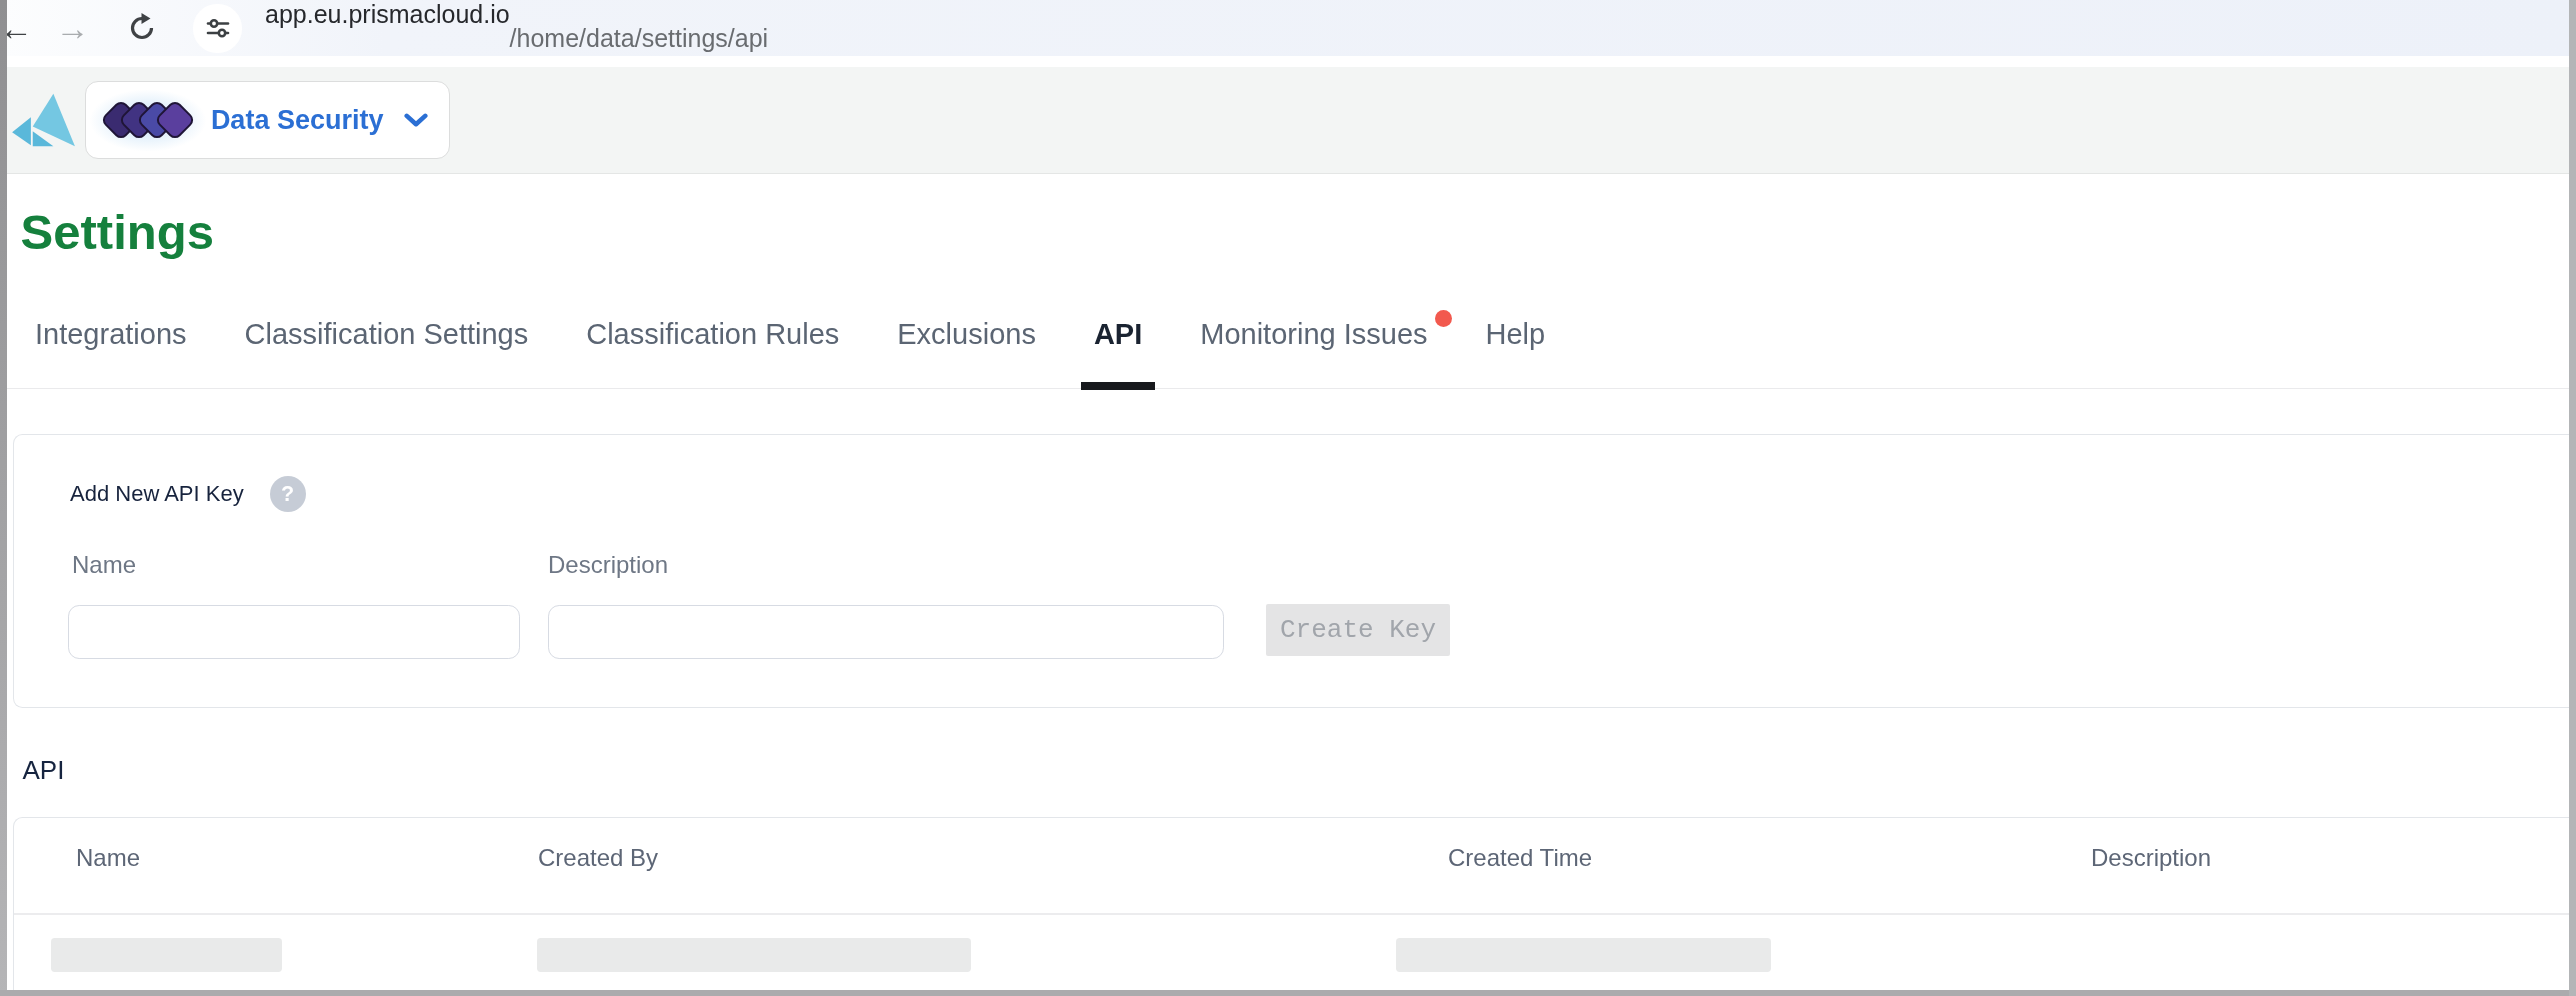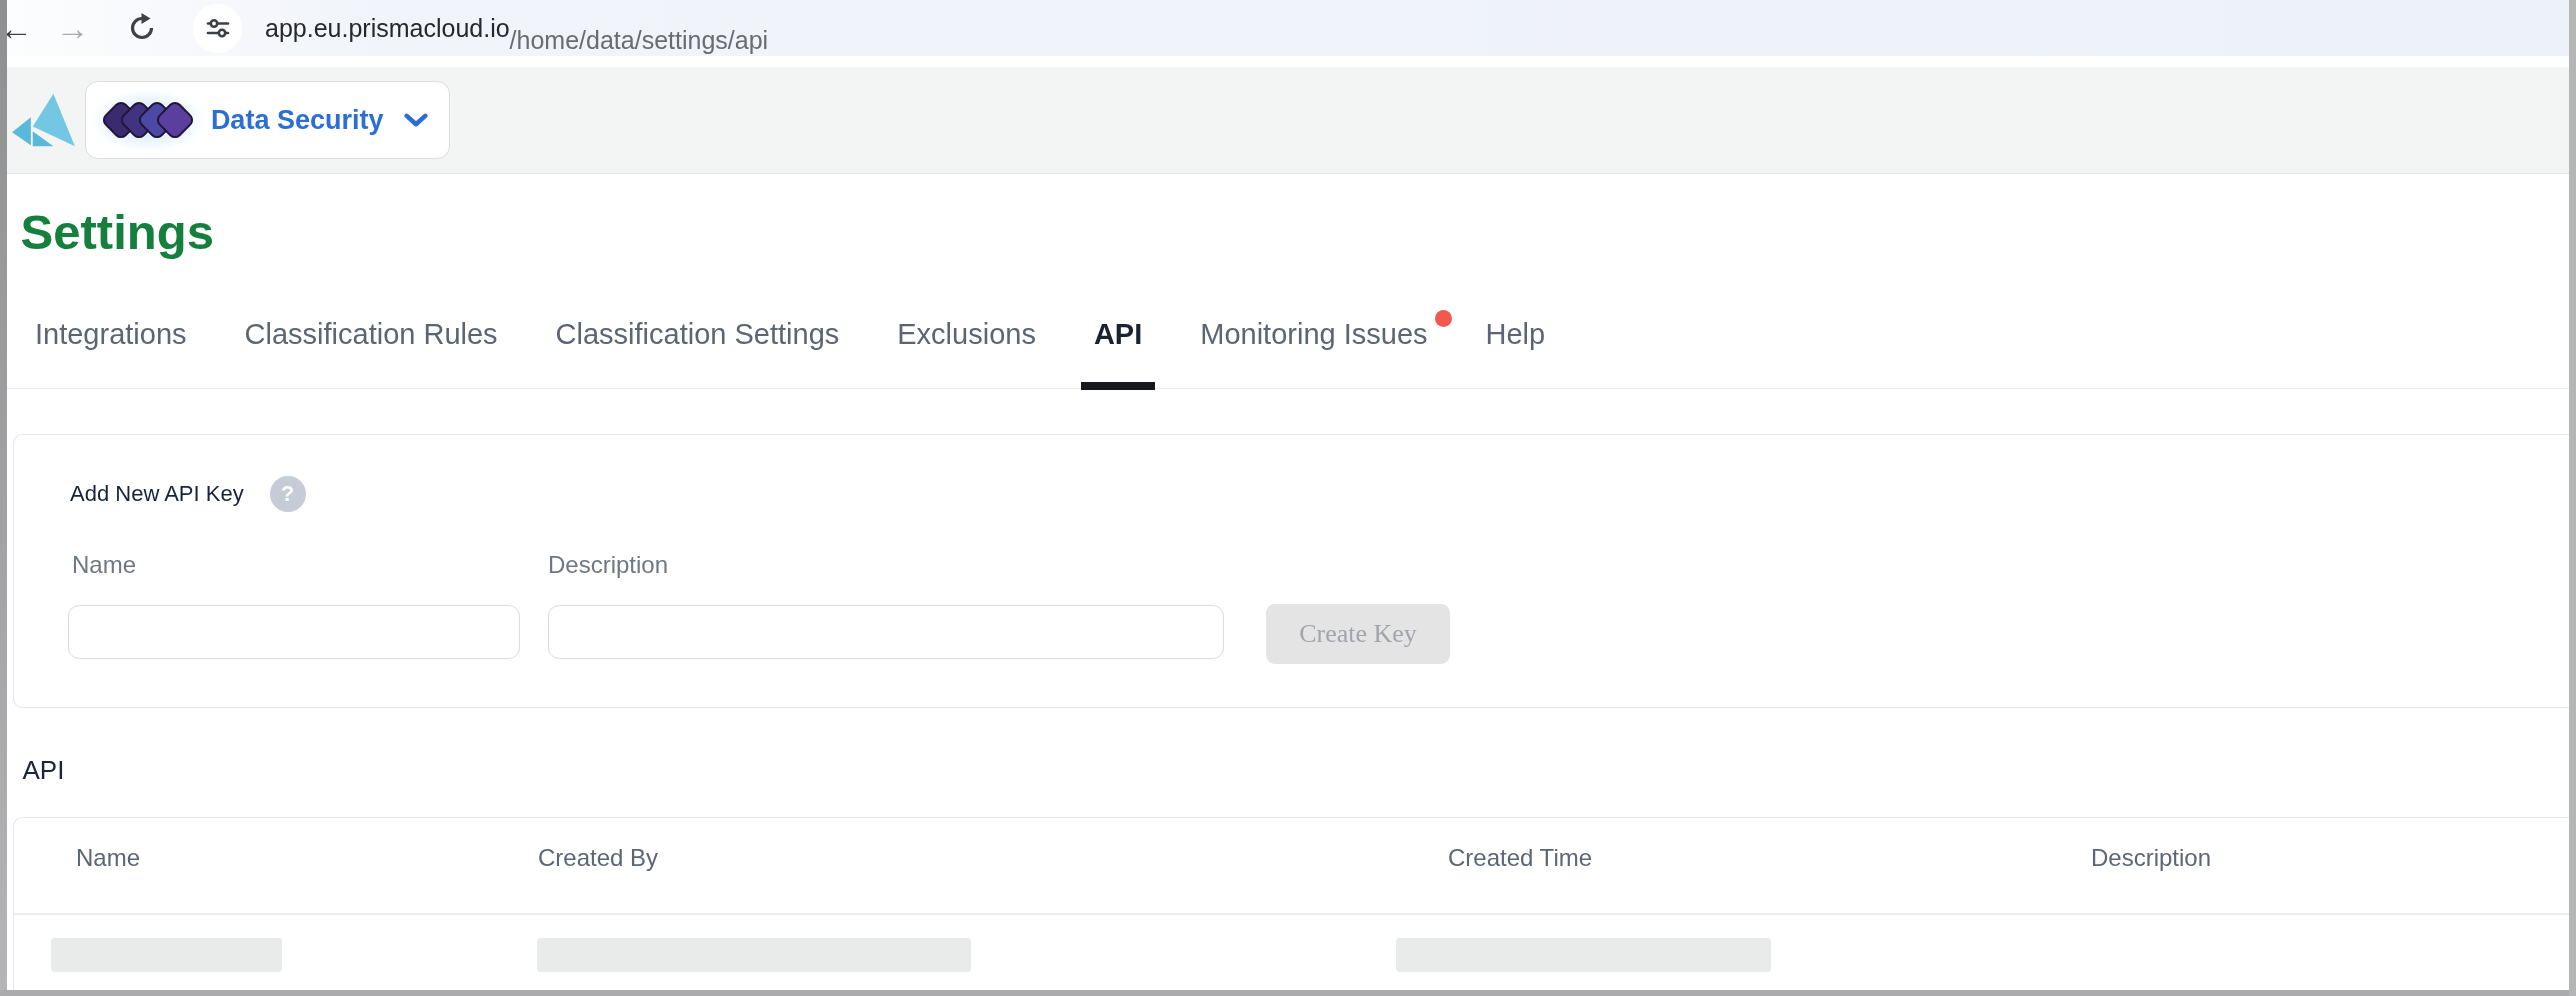--- a/index.html
+++ b/index.html
@@ -10,21 +10,21 @@
   }
   
   .browser-bar{position:absolute;top:0;left:0;width:2576px;height:56px;
     background:linear-gradient(90deg,#fcfdfe 0%,#f1f4fa 15%,#edf1f9 100%);}
   .b-btn{position:absolute;top:0;height:56px;display:flex;align-items:center;justify-content:center;cursor:pointer;}
   .arrow-glyph{font-size:34px;line-height:56px;}
   .back{left:-7.5px;width:47px;color:#3f4245;}
   .fwd{left:52px;width:41px;color:#a9acaf;}
   .refresh{left:121px;width:41px;}
   .tune-pill{left:193px;top:3.7px;width:49px;height:49px;border-radius:24px;background:#ffffff;}
-  .url-box{position:absolute;left:265px;top:0;height:56px;display:flex;align-items:center;font-size:25px;cursor:text;}
+  .url-box{position:absolute;left:265px;top:0;height:56px;display:flex;align-items:flex-start;font-size:25px;cursor:text;}
   .url-host{color:#26282c;}
   .url-path{color:#696c70;margin-top:24px;}
   
   .app-header{position:absolute;top:67px;left:0;width:2576px;height:107px;background:#f3f5f4;
     border-bottom:1.9px solid #e4e6e5;box-sizing:border-box;display:flex;align-items:center;}
   .logo{margin-left:11.2px;flex:0 0 auto;display:flex;align-items:center;cursor:pointer;}
   .switcher{margin-left:7.5px;width:365px;height:78px;background:#ffffff;border:1.9px solid #dcdddd;
     border-radius:13px;display:flex;align-items:center;padding:0 20.6px;box-sizing:border-box;cursor:pointer;}
   .diamonds{position:relative;display:flex;align-items:center;height:37px;}
   .diamonds::before{content:"";position:absolute;inset:-13px -17px;
@@ -54,22 +54,22 @@
   .form-heading{position:absolute;left:56px;top:41px;display:flex;align-items:center;}
   .form-heading-text{font-size:22px;font-weight:500;color:#17233d;}
   .help-circle{margin-left:26px;width:36px;height:36px;border-radius:50%;background:#c6ccd6;color:#ffffff;
     font-size:21.5px;font-weight:700;display:flex;align-items:center;justify-content:center;cursor:pointer;}
   .field-label{position:absolute;top:116px;font-size:24px;color:#6e7785;}
   .lbl-name{left:58px;} .lbl-desc{left:534px;}
   .txt-input{position:absolute;top:170px;height:54px;box-sizing:border-box;border:1.9px solid #d7dbe3;
     border-radius:11.2px;background:#fff;font-size:24px;padding:0 17px;color:#30363f;outline:none;}
   .in-name{left:54px;width:452px;}
   .in-desc{left:534px;width:676px;}
-  .create-btn{position:absolute;left:1252px;top:169px;width:184px;height:60px;background:#e4e4e5;border:none;
-    border-radius:9px;color:#a1a5ab;font-size:26px;font-family:Liberation Serif, serif;cursor:not-allowed;}
+  .create-btn{position:absolute;left:1252px;top:169px;width:184px;height:52px;background:#e4e4e5;border:none;
+    border-radius:2px;color:#a1a5ab;font-size:26px;font-family:Liberation Mono, monospace;cursor:not-allowed;}
   .api-heading{position:absolute;left:22.5px;top:755px;font-size:26px;font-weight:500;color:#16243f;}
   .th{position:absolute;top:26px;font-size:24px;color:#5d6676;white-space:nowrap;}
   .th1{left:62px;} .th2{left:524px;} .th3{left:1434px;} .th4{left:2077px;}
   .head-divider{position:absolute;top:95px;left:0;width:100%;height:1.9px;background:#ececee;}
   .skel{position:absolute;top:120px;height:34px;background:#e9eaea;border-radius:3.7px;}
   .s1{left:37px;width:231px;} .s2{left:523px;width:434px;} .s3{left:1382px;width:375px;}
   
   .left-strip{position:absolute;left:0;top:0;width:6.6px;height:997px;
     background:linear-gradient(180deg,#8f8f91 0%,#a5a5a7 60%,#b5b5b7 100%);z-index:50;}
   .bottom-strip{position:absolute;left:0;top:990px;width:2576px;height:6.6px;background:#ababad;z-index:50;}
@@ -130,22 +130,22 @@
         </svg>
     </span>
   </div>
 
 </div>
 
 <div class="page-title">Settings</div>
 
 <div class="tabs">
   <div class="tab">Integrations</div>
+  <div class="tab">Classification Settings</div>
   <div class="tab">Classification Rules</div>
-  <div class="tab">Classification Settings</div>
   <div class="tab">Exclusions</div>
   <div class="tab active">API</div>
   <div class="tab"><span>Monitoring Issues</span><span class="tab-dot"></span></div>
   <div class="tab">Help</div>
 </div>
 
 <div class="card card-form">
   <div class="form-heading">
     <span class="form-heading-text">Add New API Key</span>
     <span class="help-circle">?</span>

